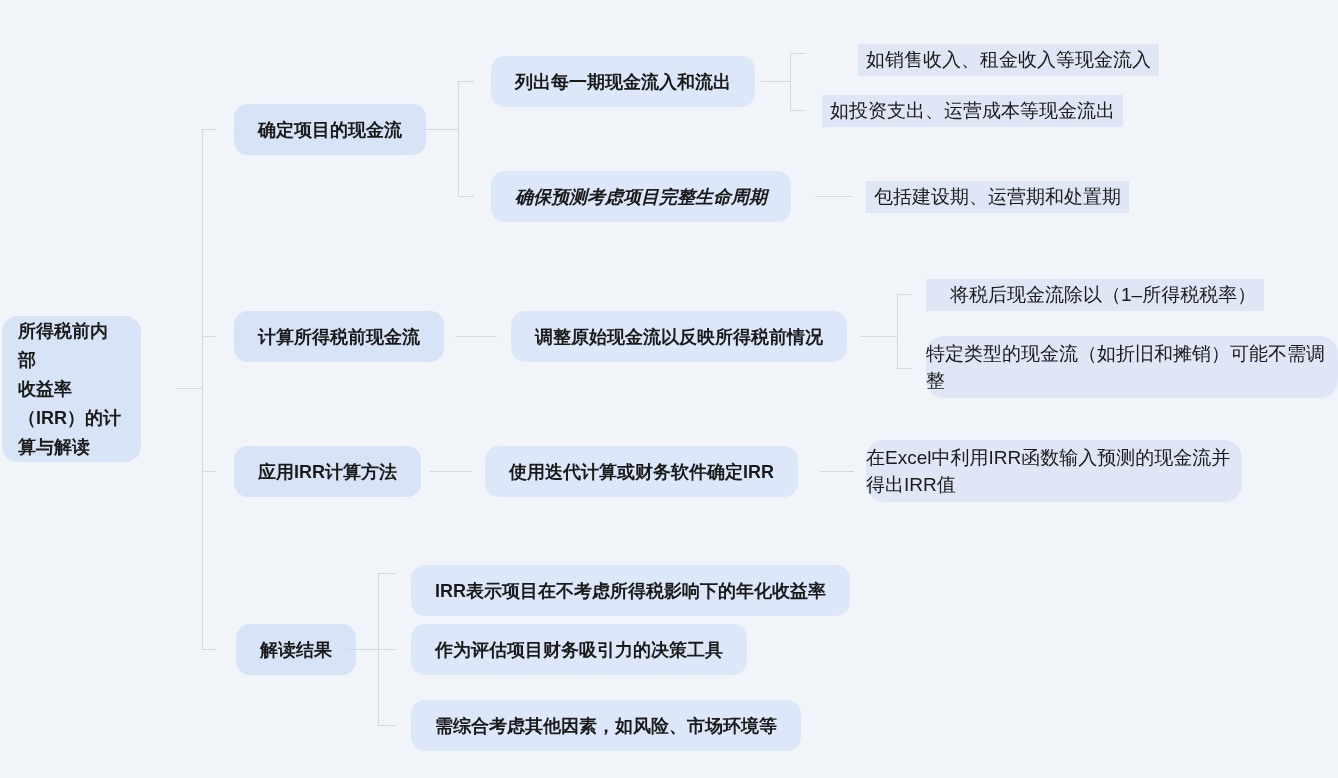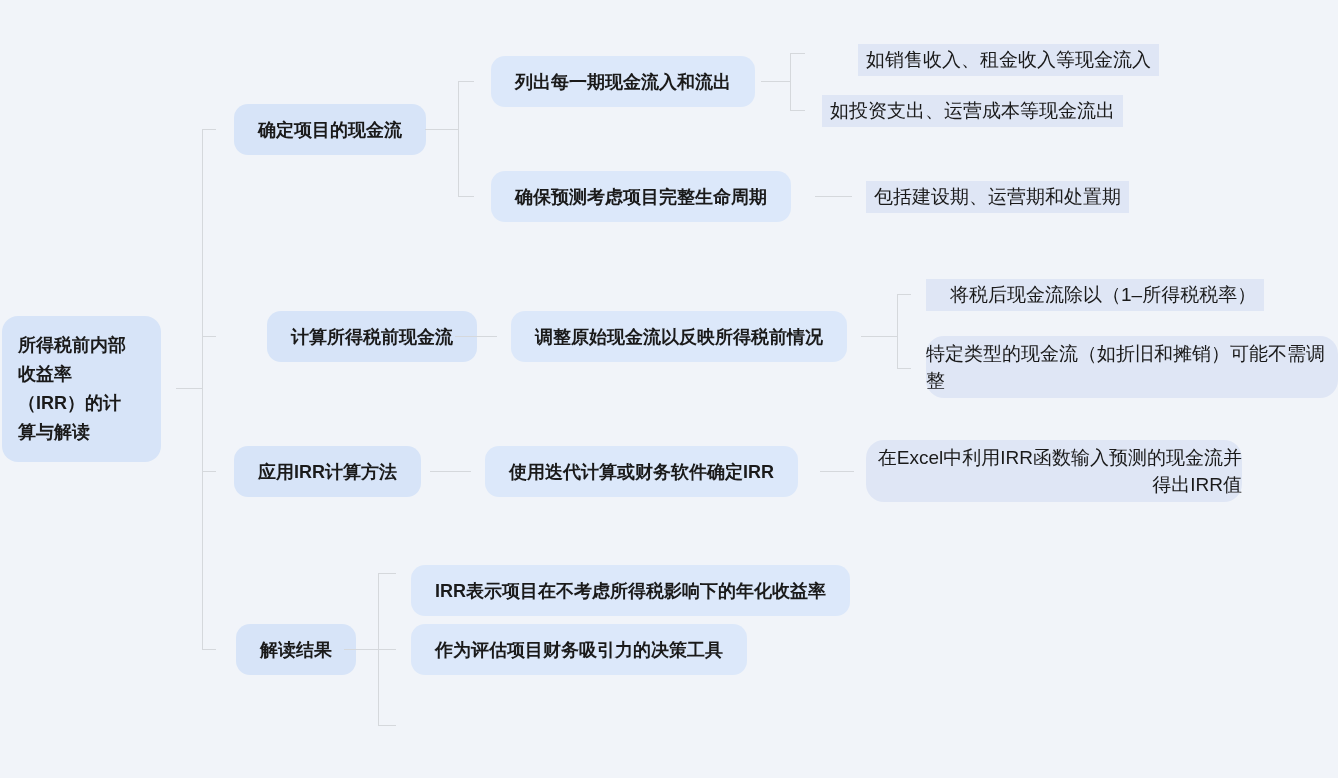--- a/index.html
+++ b/index.html
@@ -21,21 +21,21 @@
 
   .node{
     position:absolute;
     display:flex;
     align-items:center;
     white-space:nowrap;
   }
   .root-node{
     background:var(--branch-fill);
     border-radius:16px;
-    width:159px;height:146px;
+    width:139px;height:146px;
     padding:12px 16px;
     font-size:18px;font-weight:bold;
     line-height:29px;
     white-space:pre-line;
   }
   .branch{
     background:var(--branch-fill);
     border-radius:14px;
     height:51px;
     padding:0 24px;
@@ -71,37 +71,38 @@
 <body>
 
 <div class="canvas">
 
   <div class="node root-node" style="left:2px;top:316px;">所得税前内部
 收益率
 （IRR）的计
 算与解读</div>
 
   <div class="node branch" style="left:234px;top:104px;">确定项目的现金流</div>
-  <div class="node branch" style="left:234px;top:311px;margin-left:33px;">计算所得税前现金流</div>
+  <div class="node branch" style="left:234px;top:311px;">计算所得税前现金流</div>
   <div class="node branch" style="left:234px;top:446px;">应用IRR计算方法</div>
   <div class="node branch" style="left:236px;top:624px;">解读结果</div>
 
   <div class="node branch sub" style="left:491px;top:56px;">列出每一期现金流入和流出</div>
-  <div class="node branch sub" style="left:491px;top:171px;">确保预测考虑项目完整生命周期</div>
+  <div class="node branch sub" style="left:491px;top:171px;font-style:italic;">确保预测考虑项目完整生命周期</div>
   <div class="node branch sub" style="left:511px;top:311px;">调整原始现金流以反映所得税前情况</div>
   <div class="node branch sub" style="left:485px;top:446px;">使用迭代计算或财务软件确定IRR</div>
   <div class="node branch sub" style="left:411px;top:548px;margin-top:17px;">IRR表示项目在不考虑所得税影响下的年化收益率</div>
   <div class="node branch sub" style="left:411px;top:624px;">作为评估项目财务吸引力的决策工具</div>
+  <div class="node branch sub" style="left:411px;top:700px;">需综合考虑其他因素，如风险、市场环境等</div>
 
   <div class="node leaf" style="left:822px;top:44px;margin-left:36px;">如销售收入、租金收入等现金流入</div>
   <div class="node leaf" style="left:822px;top:95px;">如投资支出、运营成本等现金流出</div>
   <div class="node leaf" style="left:866px;top:181px;">包括建设期、运营期和处置期</div>
   <div class="node leaf" style="left:926px;top:279px;padding-left:24px;">将税后现金流除以（1–所得税税率）</div>
   <div class="node leaf wrap" style="left:926px;top:336px;width:412px;">特定类型的现金流（如折旧和摊销）可能不需调整</div>
-  <div class="node leaf wrap" style="left:866px;top:440px;width:376px;text-align:right;">在Excel中利用IRR函数输入预测的现金流并得出IRR值</div>
+  <div class="node leaf wrap" style="left:866px;top:440px;width:376px;">在Excel中利用IRR函数输入预测的现金流并得出IRR值</div>
 
   <div class="cl h" style="left:176px;top:388px;width:26px;"></div>
   <div class="cl v" style="left:202px;top:129px;height:521px;"></div>
   <div class="cl h" style="left:202px;top:129px;width:14px;"></div>
   <div class="cl h" style="left:202px;top:336px;width:14px;"></div>
   <div class="cl h" style="left:202px;top:471px;width:14px;"></div>
   <div class="cl h" style="left:202px;top:649px;width:14px;"></div>
 
   <div class="cl h" style="left:425px;top:129px;width:33px;"></div>
   <div class="cl v" style="left:458px;top:81px;height:115px;"></div>

